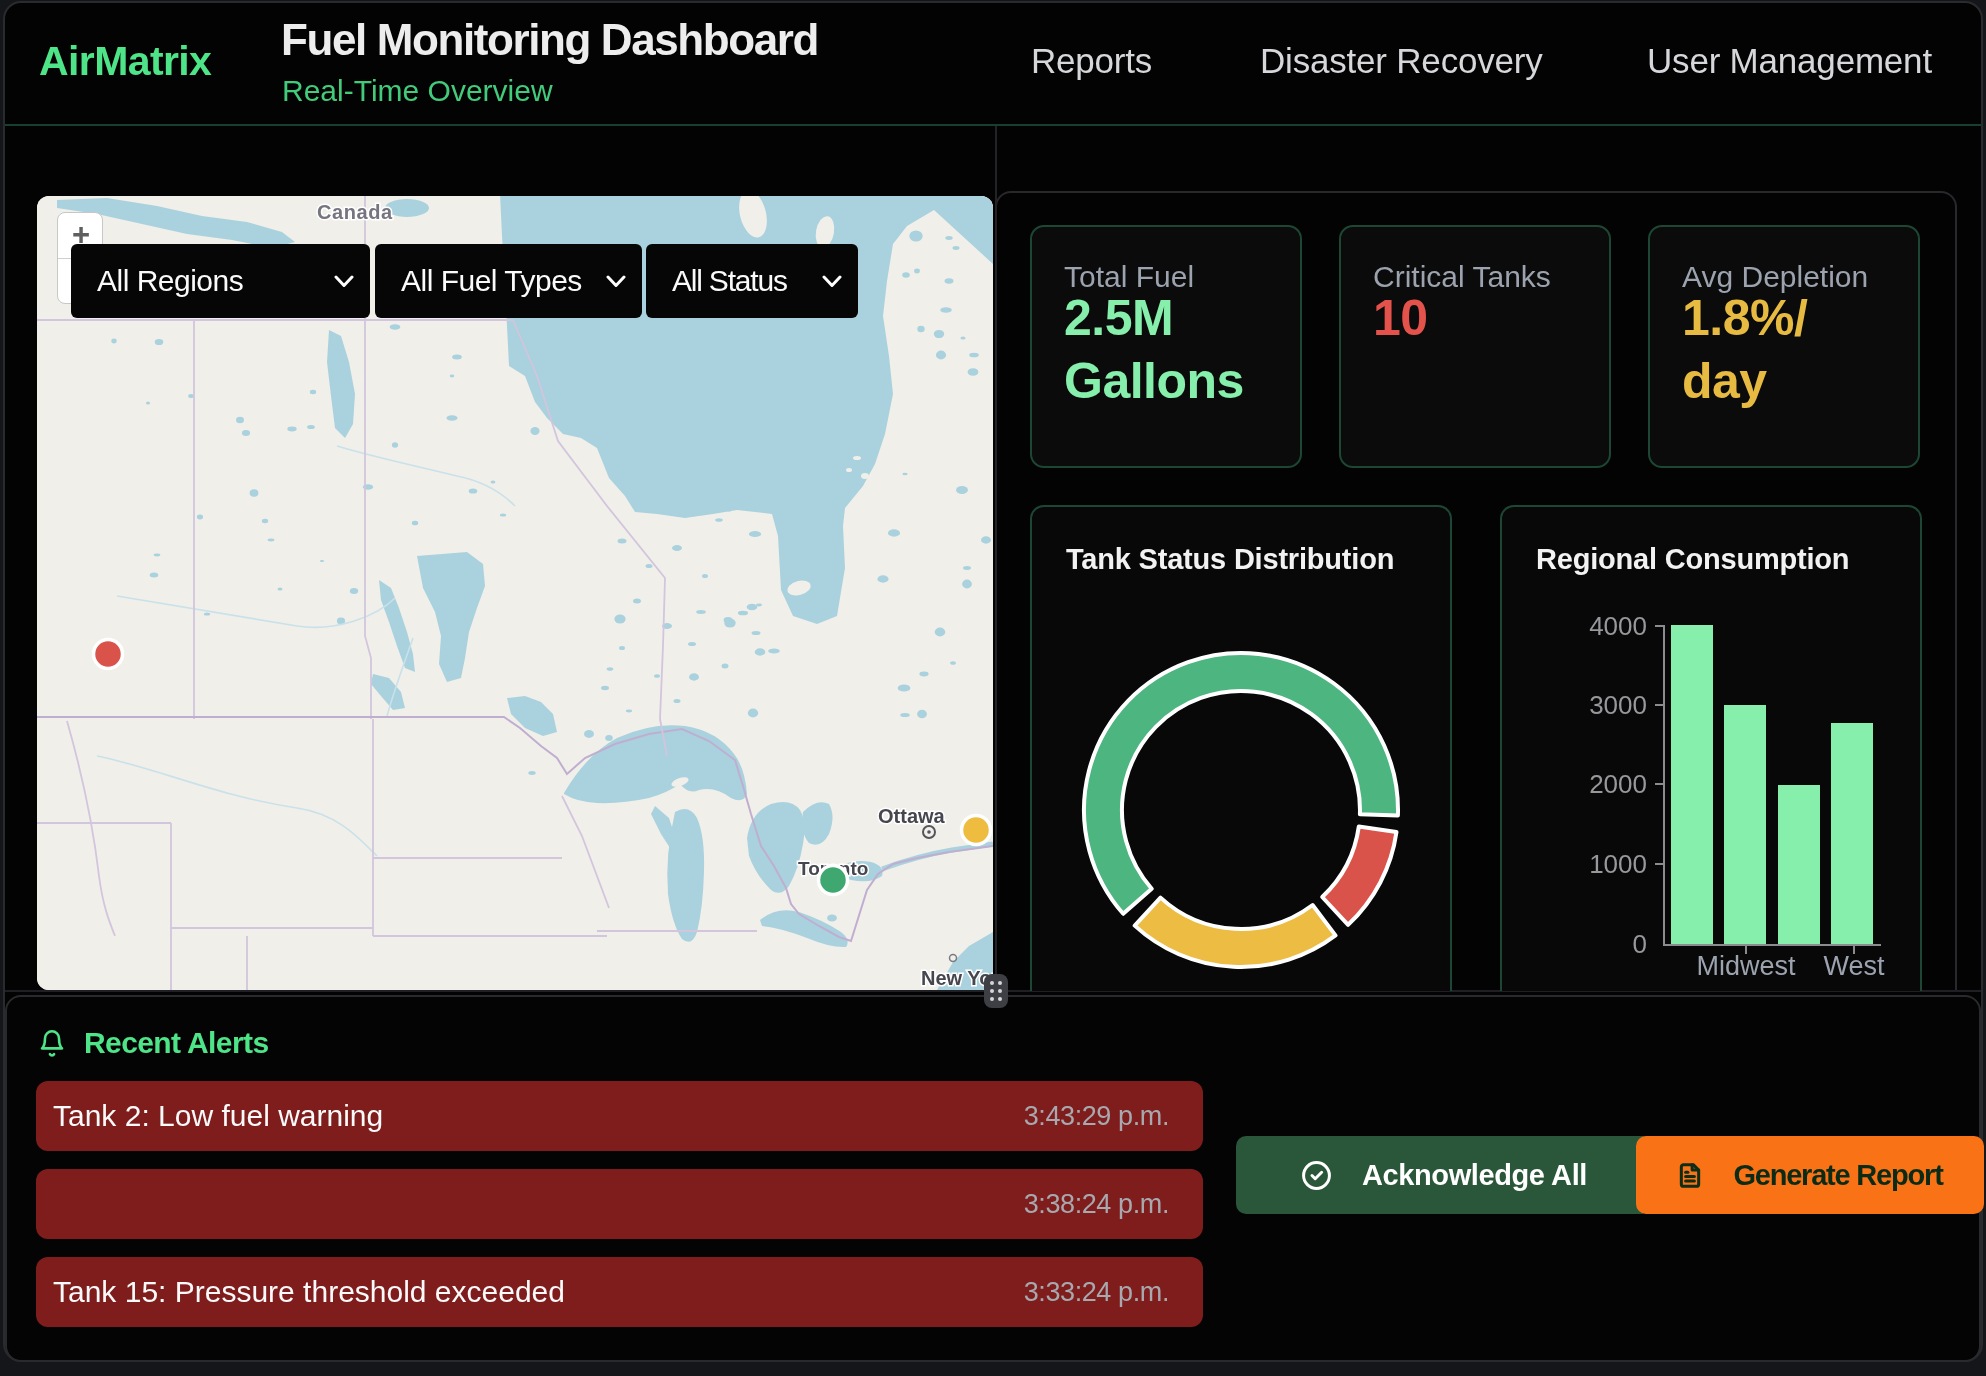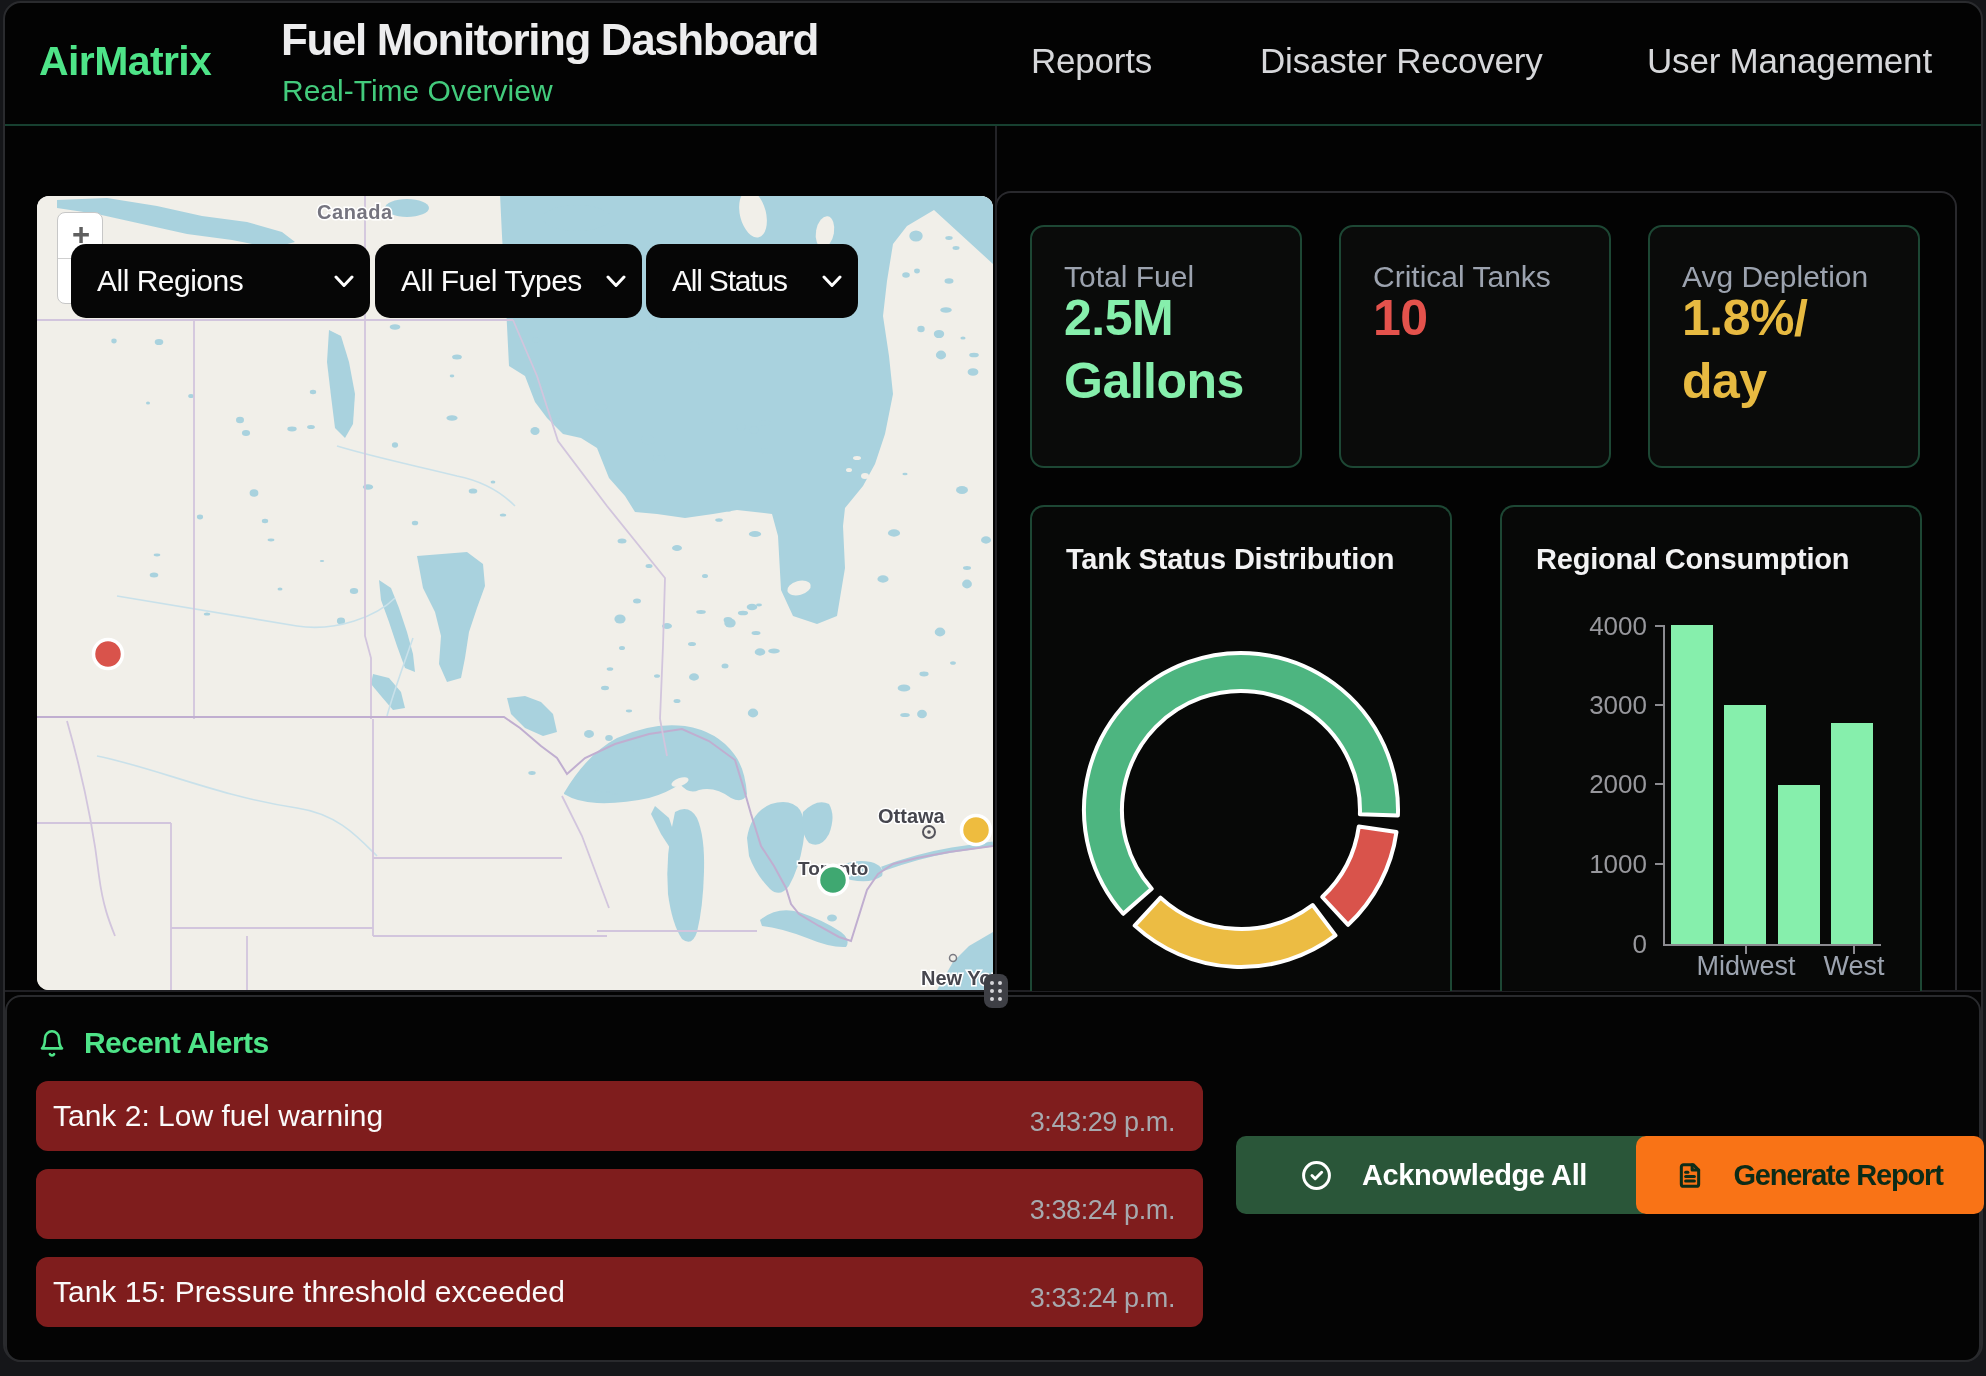--- a/index.html
+++ b/index.html
@@ -16,40 +16,40 @@
   #vline { position:absolute; left:995px; top:126px; width:2px; height:863px; background:#232327; }
   #hline { position:absolute; left:5px; top:990px; width:1976px; height:2px; background:#202024; }
   #rpane { position:absolute; left:995px; top:191px; width:962px; height:799px;
            border:2px solid #29292d; border-radius:16px 16px 0 0; border-bottom:none;}
   #grip { position:absolute; left:984px; top:974px; width:24px; height:34px; background:#3e3f45; border-radius:8px; }
   .gd { position:absolute; width:4px; height:4px; border-radius:2px; background:#d6d6da; }
   #map { position:absolute; left:37px; top:196px; width:956px; height:794px; border-radius:12px; overflow:hidden; background:#f1efe9;}
   #zoomctl { position:absolute; left:57px; top:212px; width:46px; height:92px; background:#fff; border:1px solid #c7c7c7; border-radius:8px;}
   #zoomctl .sep { position:absolute; left:0; top:45px; width:100%; height:1px; background:#cfcfcf; }
   .plus { position:absolute; left:0; top:0; width:46px; height:45px; color:#5f5f5f; font-size:31px; font-weight:bold; text-align:center; line-height:44px;}
-  .dd { position:absolute; top:244px; height:74px; background:#060606; border-radius:15px; color:#fafafa; font-size:30px; letter-spacing:-0.5px; display:flex; align-items:center; }
+  .dd { position:absolute; top:244px; height:74px; background:#060606; border-radius:6px; color:#fafafa; font-size:30px; letter-spacing:-0.5px; display:flex; align-items:center; }
   .dd span { padding-left:26px; }
   .dd svg { position:absolute; right:16px; top:31px; }
   .card { position:absolute; top:225px; width:272px; height:243px; background:#0a0b0a;
           border:2px solid #1d4734; border-radius:14px; }
   .clabel { position:absolute; font-size:30px; color:#9ca3af; top:260px;}
   .cval { position:absolute; top:287px; font-size:50px; font-weight:bold; line-height:63px; letter-spacing:-0.5px;}
   .panel { position:absolute; top:505px; width:422px; height:486px; background:#070807;
            border:2px solid #1d4734; border-radius:14px 14px 0 0; border-bottom:none;}
   .ptitle { position:absolute; top:543px; font-size:29px; font-weight:bold; color:#f2f2f3; letter-spacing:-0.2px;}
   .axis { position:absolute; background:#8b8b90; }
   .tickl { position:absolute; font-size:26px; color:#97979c; text-align:right; width:70px;}
   .bar { position:absolute; background:#86efac; width:42px;}
   .xlab { position:absolute; font-size:27px; color:#9ca3af; text-align:center; width:140px;}
   #alerts { position:absolute; left:5px; top:995px; width:1976px; height:367px;
             background:#040404; border:2px solid #292a2d; border-radius:16px; }
   #ralerts { position:absolute; left:84px; top:1026px; font-size:30px; font-weight:bold; color:#4ee488; letter-spacing:-0.6px;}
   .arow { position:absolute; left:36px; width:1167px; height:70px; background:#7f1d1d; border-radius:12px; }
   .atxt { position:absolute; left:17px; top:18px; font-size:30px; color:#fafafa; }
-  .atime { position:absolute; right:28px; top:20px; font-size:27px; color:#a7a9ae; letter-spacing:-0.4px;margin-top:6px;}
+  .atime { position:absolute; right:34px; top:20px; font-size:27px; color:#a7a9ae; letter-spacing:-0.4px;}
   .btn { position:absolute; top:1136px; height:78px; border-radius:10px; font-size:29px; font-weight:bold; letter-spacing:-0.4px;
          display:flex; align-items:center; justify-content:center; }
   #ack { left:1236px; width:416px; background:#2a5639; color:#fff; }
   #gen { left:1636px; width:348px; background:#f97316; color:#0c2b17; }
   .btn svg { margin-right:30px; }
 </style>
 </head>
 <body>
   <div id="frame"></div>
   <div id="hdiv"></div>

